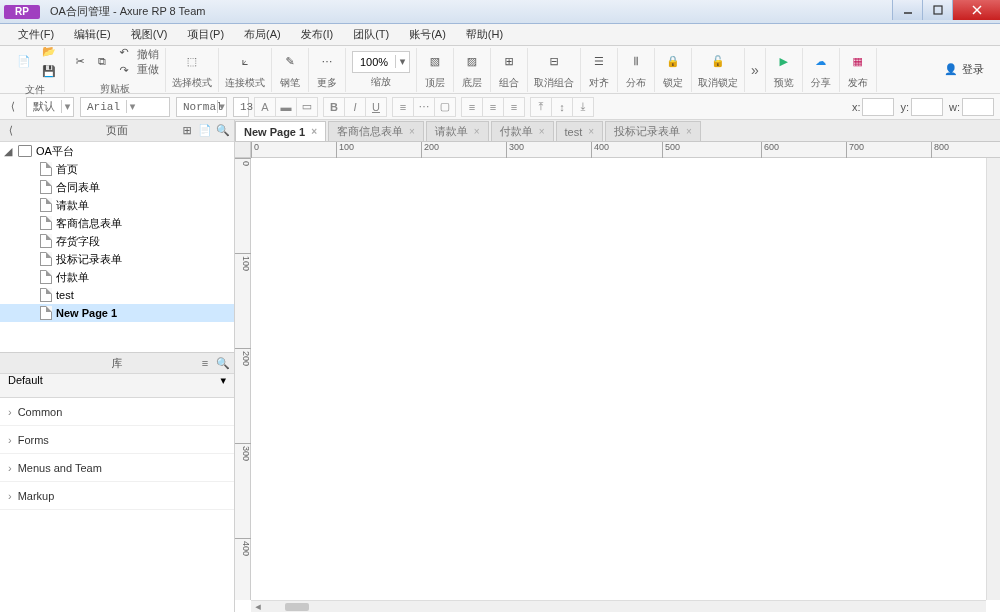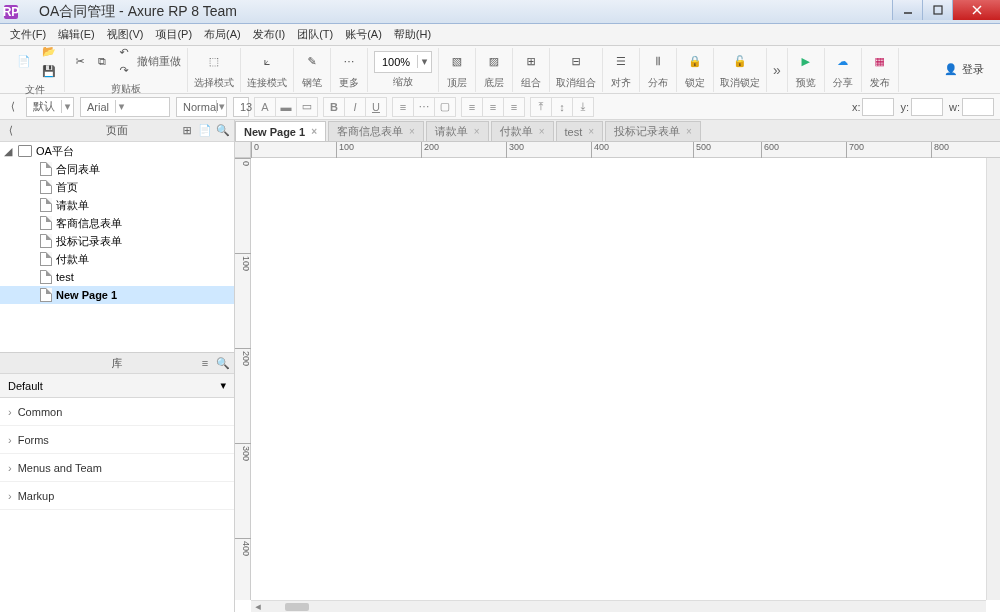--- a/index.html
+++ b/index.html
@@ -1,48 +1,48 @@
 <!DOCTYPE html>
 <html><head>
 <meta charset="utf-8">
 <style>
 * { box-sizing: border-box; margin: 0; padding: 0; font-family: "Microsoft YaHei", Arial, sans-serif; font-size: 11px; }
 body { width: 1000px; height: 612px; background: #fff; overflow: hidden; }
 
 
 .titlebar { height: 24px; background: linear-gradient(#eaf0f8,#d6e2f0); display: flex; align-items: center; padding-left: 4px; border-bottom: 1px solid #a0b8d8; position: relative; }
-.titlebar .appicon { width: 14px; height: 14px; background: #a040c0; border-radius: 2px; margin-right: 4px; display:flex;align-items:center;justify-content:center;color:#fff;font-size:12px;font-weight:bold; }
-.titlebar .title { color: #333; font-size: 14px; margin-left: 17px; }
+.titlebar .appicon { width: 36px; height: 14px; background: #a040c0; border-radius: 2px; margin-right: 10px; display:flex;align-items:center;justify-content:center;color:#fff;font-size:10px;font-weight:bold; }
+.titlebar .title { color: #333; font-size: 11px; }
 .winbtns { position: absolute; right: 0; top: 0; display: flex; height: 20px; }
 .winbtn { width: 30px; height: 20px; display: flex; align-items: center; justify-content: center; border-left: 1px solid #a0b8d8; background: linear-gradient(#e8eef8,#c8d8ec); }
 .winbtn.close { width: 48px; background: linear-gradient(#e06060,#c82020); color: #fff; }
 .winbtn svg { width: 10px; height: 10px; }
 
 
 .menubar { height: 22px; background: #f4f4f4; display: flex; align-items: center; padding: 0 4px; border-bottom: 1px solid #d0d0d0; }
-.menubar .mi { padding: 0 6px; color: #333; cursor: default; }
+.menubar .mi { padding: 0 6px; color: #333; cursor: default; margin-left: 8px; }
 
 
 .toolbar { height: 48px; background: #f8f8f8; border-bottom: 1px solid #d8d8d8; display: flex; align-items: center; padding: 0 6px; }
 .tgroup { display: flex; flex-direction: column; align-items: center; padding: 0 6px; border-right: 1px solid #e4e4e4; height: 44px; justify-content: center; gap:2px; }
 .tgroup.nolabel { flex-direction: row; }
 .tgroup .icons { display: flex; gap: 4px; align-items: center; }
 .tgroup .lbl { font-size: 10px; color: #666; }
 .ticon { width: 18px; height: 18px; display: flex; align-items: center; justify-content: center; color: #555; }
 .ticon.big { width: 24px; height: 24px; }
 .zoom { display: flex; align-items: center; border: 1px solid #ccc; background: #fff; height: 22px; }
 .zoom input { border: none; width: 42px; text-align: center; outline: none; }
 .zoom .dd { width: 14px; border-left: 1px solid #ccc; text-align: center; color: #666; }
 .spacer { flex: 1; }
 .login { display: flex; align-items: center; gap: 4px; padding: 0 10px; color: #444; }
 
 
 .formatbar { height: 26px; background: #f8f8f8; border-bottom: 1px solid #d8d8d8; display: flex; align-items: center; padding: 0 6px; gap: 6px; }
 .combo { display: flex; align-items: center; border: 1px solid #ccc; background: #fff; height: 20px; }
-.combo span { padding: 0 6px; color: #666; min-width: 30px; }
+.combo span { padding: 0 6px; color: #666; min-width: 30px; font-family: Liberation Mono, monospace; }
 .combo .dd { border-left: 1px solid #ccc; width: 12px; text-align: center; color: #888; }
 .fmtbtns { display: flex; gap: 0; }
 .fmtbtn { width: 22px; height: 20px; border: 1px solid #ddd; background: #fafafa; display: flex; align-items: center; justify-content: center; color: #888; margin-left: -1px; }
 .coord { display: flex; align-items: center; gap: 2px; }
 .coord label { color: #555; }
 .coord .box { width: 32px; height: 18px; border: 1px solid #ccc; background: #fff; }
 
 
 .main { display: flex; height: calc(612px - 24px - 22px - 48px - 26px); }
 .leftpanel { width: 235px; border-right: 1px solid #d0d0d0; display: flex; flex-direction: column; }
@@ -55,21 +55,21 @@
 .treerow { display: flex; align-items: center; height: 18px; padding-left: 4px; gap: 4px; cursor: default; }
 .treerow.root { padding-left: 4px; }
 .treerow.child { padding-left: 40px; }
 .treerow.sel { background: #cfe8ff; font-weight: bold; }
 .treerow .exp { width: 10px; color: #666; }
 .pgico { width: 12px; height: 14px; border: 1px solid #999; background: #fff; position: relative; }
 .pgico::after { content:''; position:absolute; top:-1px; right:-1px; border-width:3px; border-style:solid; border-color:#f8f8f8 #f8f8f8 #999 #999; }
 .fdico { width: 14px; height: 12px; background: #fff; border: 1px solid #888; border-radius: 1px; }
 
 .libhdr { border-top: 1px solid #d0d0d0; }
-.libsel { height: 24px; background: #f4f4f4; border-bottom: 1px solid #d8d8d8; display: flex; align-items: center; padding: 0 8px; justify-content: space-between; }
+.libsel { height: 24px; background: #f4f4f4; border-bottom: 1px solid #d8d8d8; display: flex; padding: 0 8px; justify-content: space-between; }
 .libcats { overflow: auto; }
 .librow { height: 28px; display: flex; align-items: center; padding: 0 8px; gap: 6px; border-bottom: 1px solid #f0f0f0; color: #333; }
 .librow .chev { color: #888; }
 
 
 .canvaswrap { flex: 1; display: flex; flex-direction: column; }
 .tabs { height: 22px; background: #ececec; display: flex; align-items: flex-end; border-bottom: 1px solid #c8c8c8; }
 .tab { height: 20px; padding: 0 8px; display: flex; align-items: center; gap: 6px; background: #e2e2e2; border: 1px solid #c8c8c8; border-bottom: none; margin-right: 2px; color: #777; }
 .tab.active { background: #fff; color: #333; font-weight: bold; }
 .tab .x { color: #aaa; font-size: 10px; }
@@ -136,21 +136,21 @@
     <div class="lbl">文件</div>
   </div>
   <div class="tgroup">
     <div class="icons">
       <span class="ticon">✂</span>
       <span class="ticon">⧉</span>
       <span style="display:flex;flex-direction:column;font-size:9px;color:#666">
         <span class="ticon">↶</span>
         <span class="ticon">↷</span>
       </span>
-      <span style="display:flex;flex-direction:row;font-size:9px;color:#666">
+      <span style="display:flex;flex-direction:column;font-size:9px;color:#666">
         <span>撤销</span>
         <span>重做</span>
       </span>
     </div>
     <div class="lbl">剪贴板</div>
   </div>
   <div class="tgroup">
     <span class="ticon big">⬚</span>
     <div class="lbl">选择模式</div>
   </div>
@@ -305,33 +305,37 @@
     </div>
     <div class="tree">
       <div class="treerow root">
         <span class="exp">◢</span>
         <span class="fdico"></span>
         <span>OA平台</span>
       </div>
       <div id="tree-children">
           <div class="treerow child">
             <span class="pgico"></span>
+            <span>首页</span>
+          </div>
+          <div class="treerow child">
+            <span class="pgico"></span>
             <span>合同表单</span>
           </div>
           <div class="treerow child">
             <span class="pgico"></span>
-            <span>首页</span>
-          </div>
-          <div class="treerow child">
-            <span class="pgico"></span>
             <span>请款单</span>
           </div>
           <div class="treerow child">
             <span class="pgico"></span>
             <span>客商信息表单</span>
+          </div>
+          <div class="treerow child">
+            <span class="pgico"></span>
+            <span>存货字段</span>
           </div>
           <div class="treerow child">
             <span class="pgico"></span>
             <span>投标记录表单</span>
           </div>
           <div class="treerow child">
             <span class="pgico"></span>
             <span>付款单</span>
           </div>
           <div class="treerow child">
@@ -405,21 +409,21 @@
       </div>
     <div class="canvas">
       <div class="corner"></div>
       <div class="ruler-h">
           <div class="ticks" id="ruler-h">
             <div class="tick-h" style="left: 0px;">0</div>
             <div class="tick-h" style="left: 85px;">100</div>
             <div class="tick-h" style="left: 170px;">200</div>
             <div class="tick-h" style="left: 255px;">300</div>
             <div class="tick-h" style="left: 340px;">400</div>
-            <div class="tick-h" style="left: 442px;">500</div>
+            <div class="tick-h" style="left: 411px;">500</div>
             <div class="tick-h" style="left: 510px;">600</div>
             <div class="tick-h" style="left: 595px;">700</div>
             <div class="tick-h" style="left: 680px;">800</div>
           </div>
         </div>
       <div class="ruler-v">
           <div class="ticks" id="ruler-v">
             <div class="tick-v" style="top: 0px;">0</div>
             <div class="tick-v" style="top: 95px;">100</div>
             <div class="tick-v" style="top: 190px;">200</div>

